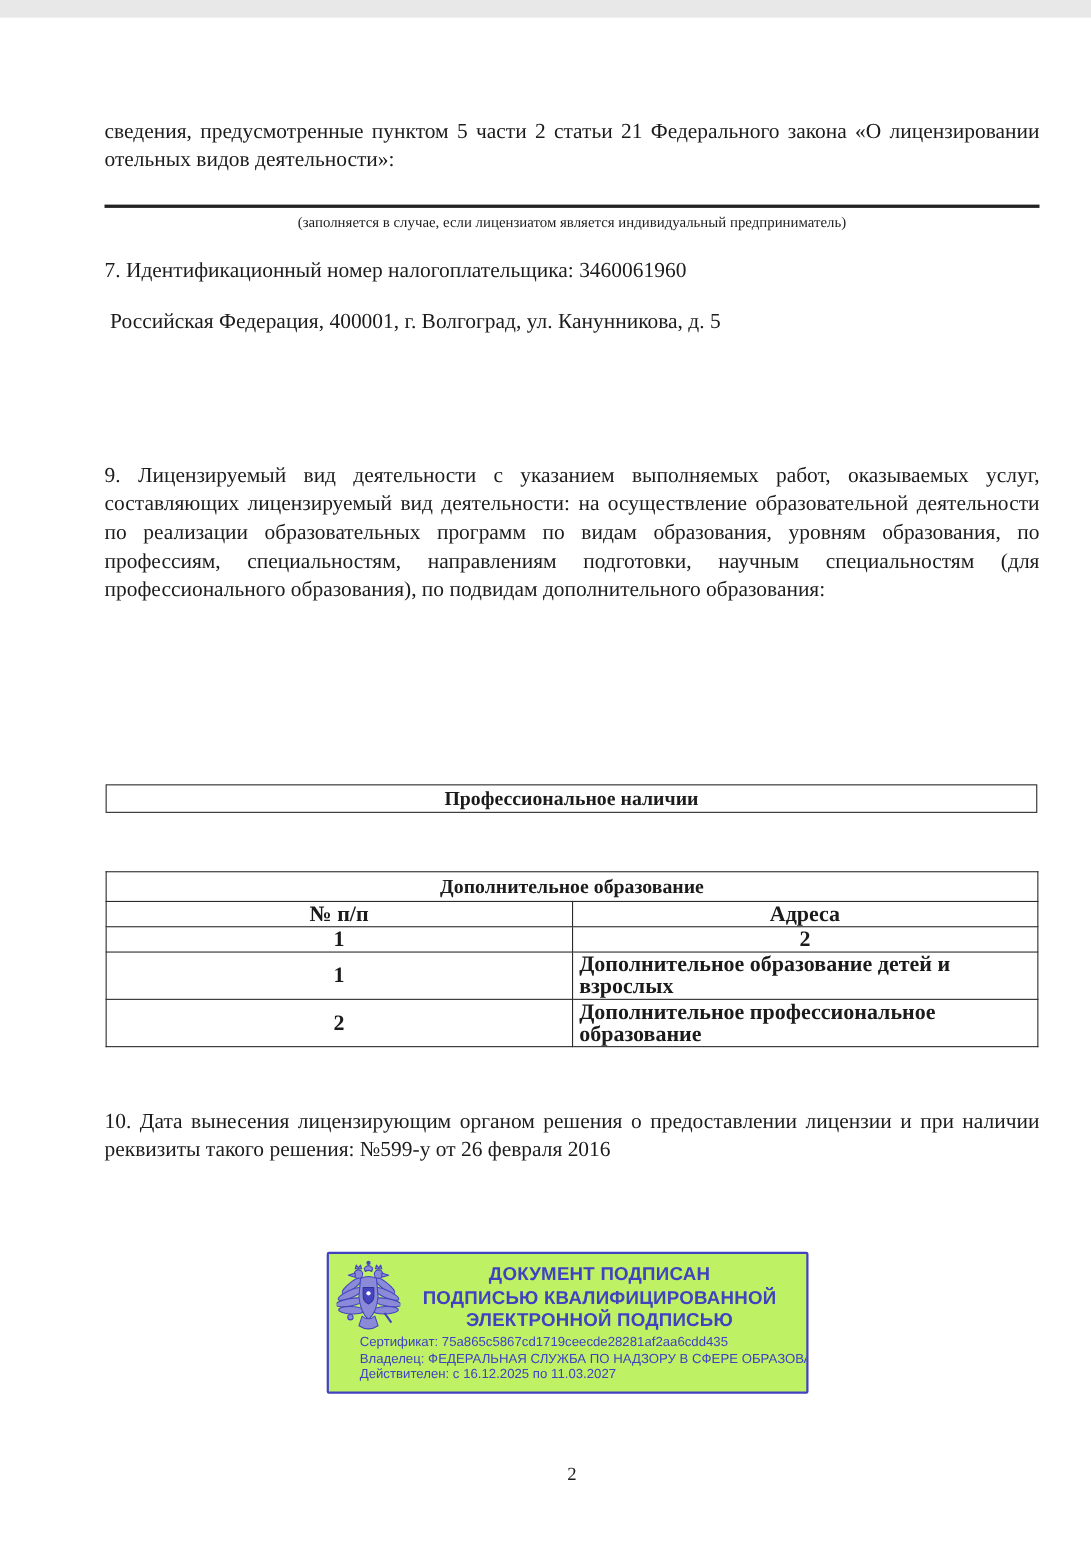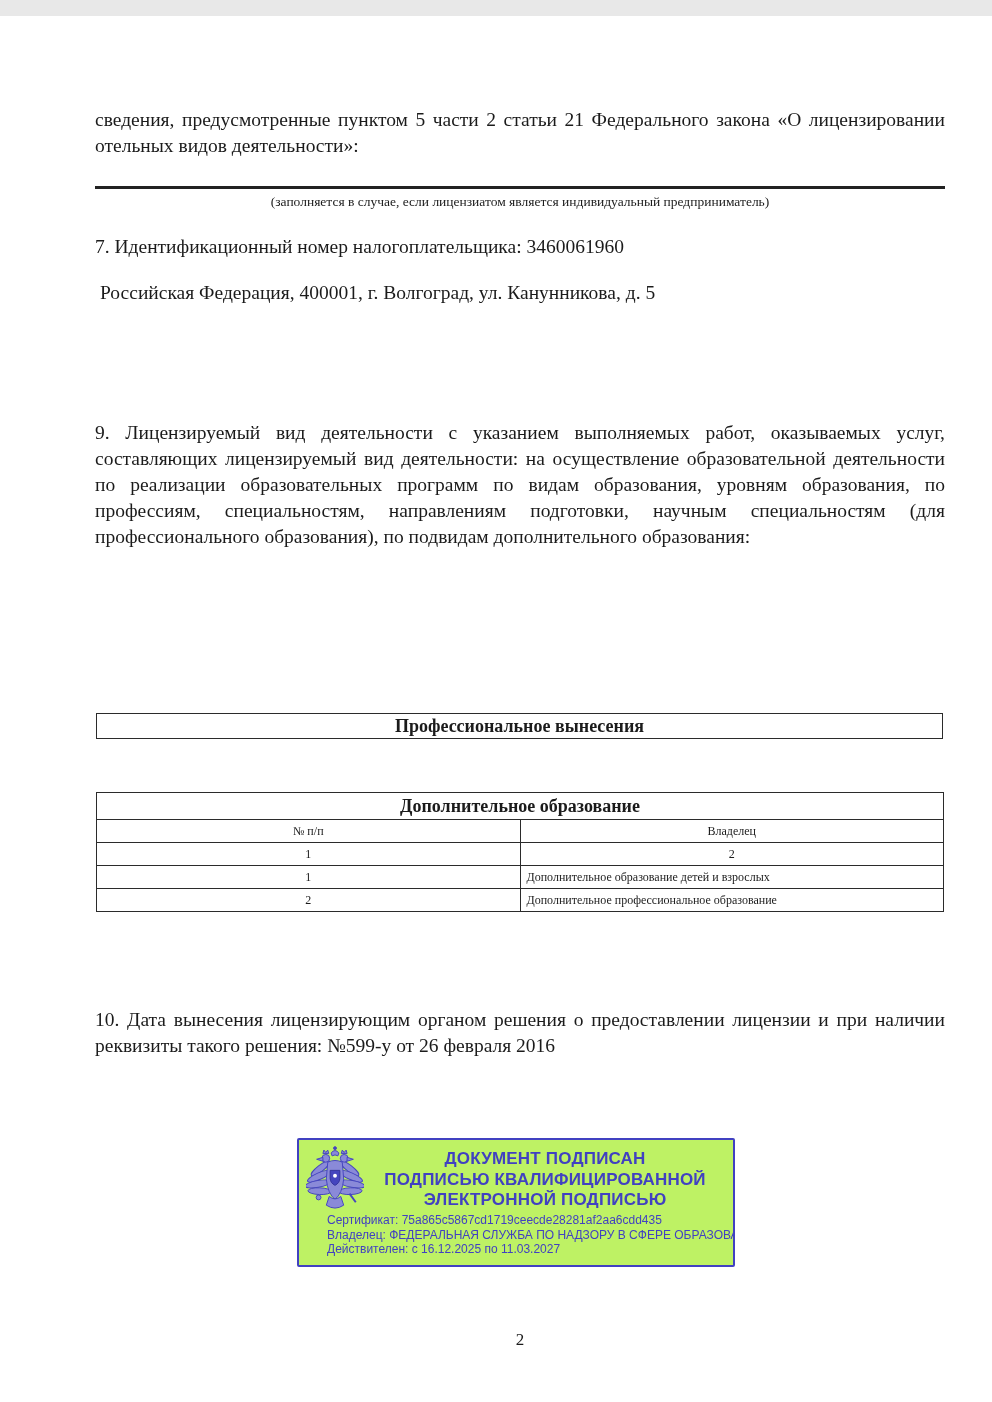--- a/index.html
+++ b/index.html
@@ -22,21 +22,21 @@
 
   #profbox  {
     left:96px; top:697px; width:845px; height:24px;
     border:1.5px solid #2b2b2b; text-align:center;
     font-weight:bold; font-size:18px; line-height:24px;
   }
 
   #edutable { left:96px; top:776px; width:848px; border-collapse:collapse; table-layout:fixed;border-radius:27px; }
   #edutable th, #edutable td {
     border:1.5px solid #2b2b2b; padding:1px 6px;
-    font-size:12px; line-height:20px; font-weight:normal;
+    font-size:20px; line-height:20px; font-weight:bold;
   }
   #edutable th.tbl-title { font-size:18px; font-weight:bold; height:24px; text-align:center; }
   #edutable .c-num { width:86px; text-align:center; }
   #edutable .c-center { text-align:center; }
   #edutable .c-left { text-align:left; }
 
   #item10 { left:95px; top:991px; width:850px; }
 
   :root { --stamp:#4141c1; }
   #stamp {
@@ -68,30 +68,30 @@
   <div class="abs" id="fillnote">(заполняется в случае, если лицензиатом является индивидуальный предприниматель)</div>
 
   <p class="abs bodytext" id="item7">7. Идентификационный номер налогоплательщика: 3460061960</p>
 
   <div class="abs" id="item8">
     <div class="address">Российская Федерация, 400001, г. Волгоград, ул. Канунникова, д. 5</div>
   </div>
 
   <p class="abs bodytext just" id="item9">9. Лицензируемый вид деятельности с указанием выполняемых работ, оказываемых услуг, составляющих лицензируемый вид деятельности: на осуществление образовательной деятельности по реализации образовательных программ по видам образования, уровням образования, по профессиям, специальностям, направлениям подготовки, научным специальностям (для профессионального образования), по подвидам дополнительного образования:</p>
 
-  <div class="abs" id="profbox">Профессиональное вынесения</div>
+  <div class="abs" id="profbox">Профессиональное наличии</div>
 
   <table class="abs" id="edutable">
     <tbody>
         <tr>
       <th class="tbl-title" colspan="2">Дополнительное образование</th>
     </tr>
     <tr>
       <td class="c-num">№ п/п</td>
-      <td class="c-center">Владелец</td>
+      <td class="c-center">Адреса</td>
     </tr>
     <tr>
       <td class="c-num">1</td>
       <td class="c-center">2</td>
     </tr>
     <tr>
       <td class="c-num">1</td>
       <td class="c-left">Дополнительное образование детей и взрослых</td>
     </tr>
     <tr>

